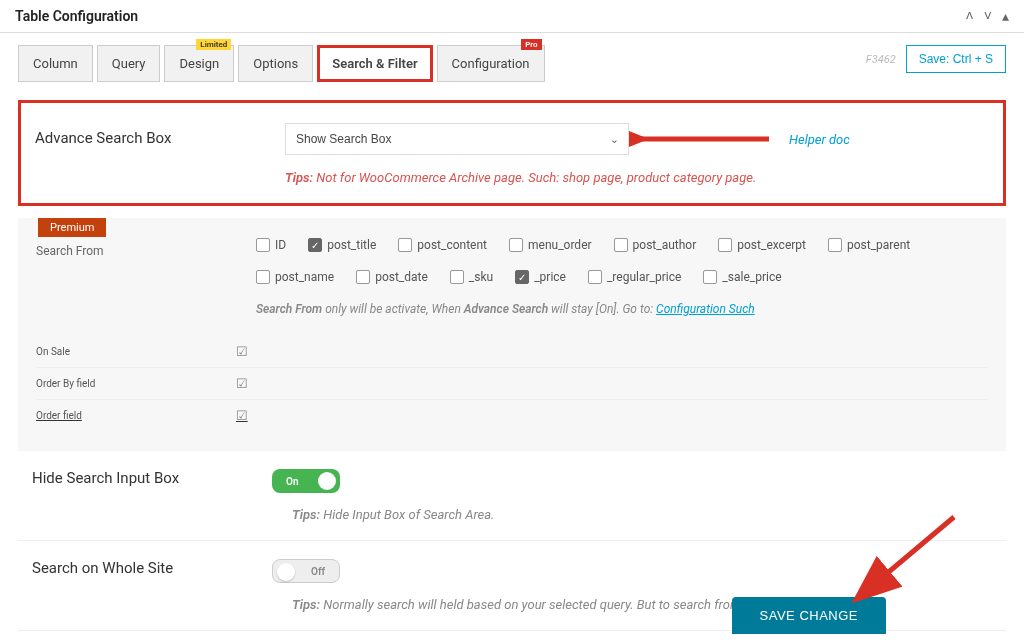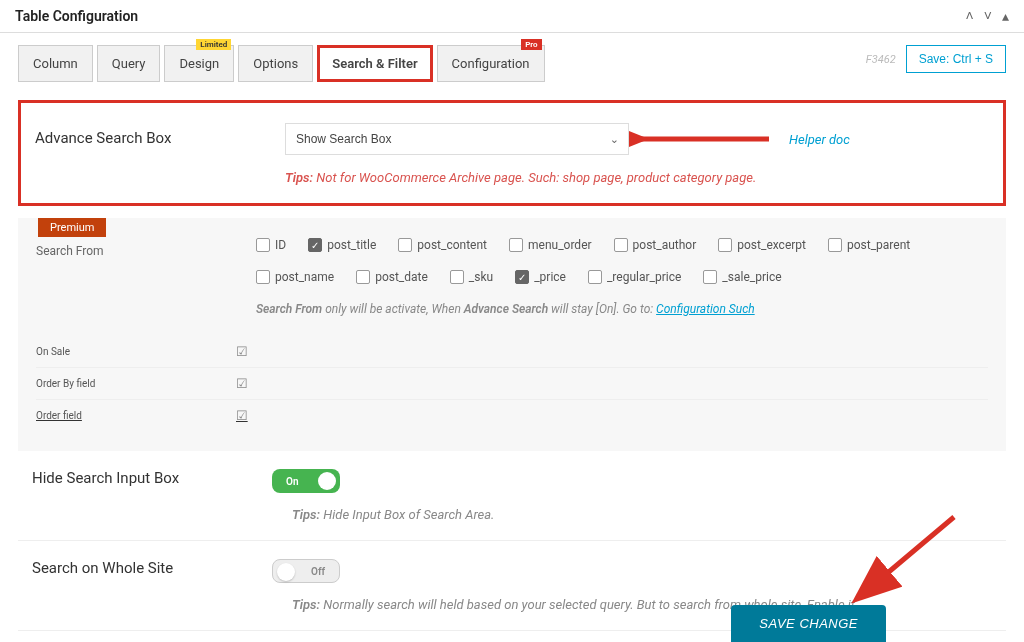--- a/index.html
+++ b/index.html
@@ -61,21 +61,21 @@
     .toggle.off { background: #eee; border: 1px solid #ccc; }
     .toggle-knob { width: 18px; height: 18px; background: #fff; border-radius: 50%; position: absolute; top: 3px; }
     .toggle.on .toggle-knob { right: 4px; }
     .toggle.off .toggle-knob { left: 4px; box-shadow: 0 1px 2px rgba(0,0,0,0.2); }
     .toggle-text { color: #fff; font-size: 10px; font-weight: 600; position: absolute; }
     .toggle.on .toggle-text { left: 14px; }
     .toggle.off .toggle-text { right: 14px; color: #888; }
     
     .section-tips { margin-top: 14px; margin-left: 260px; font-size: 13px; font-style: italic; }
     
-    .save-change-btn { position: fixed; bottom: 0; right: 138px; background: #007a99; color: #fff; border: none; padding: 11px 28px; font-size: 13px; font-weight: 500; border-radius: 4px 4px 0 0; cursor: pointer; letter-spacing: 0.5px; font-style: italic; }
+    .save-change-btn { position: fixed; bottom: 8px; right: 138px; background: #007a99; color: #fff; border: none; padding: 11px 28px; font-size: 13px; font-weight: 500; border-radius: 4px 4px 0 0; cursor: pointer; letter-spacing: 0.5px; }
     
     .diag-arrow { position: fixed; bottom: 30px; right: 60px; pointer-events: none; }
   </style>
 </head>
 <body>
 
 <div class="panel-header">
   <div class="panel-title">Table Configuration</div>
   <div class="panel-icons">
     <span>˄</span>

